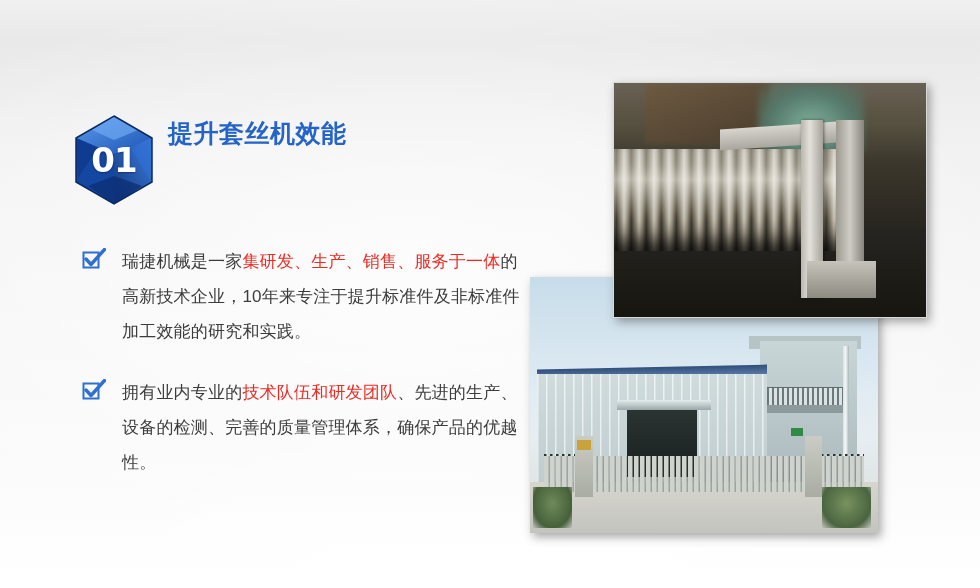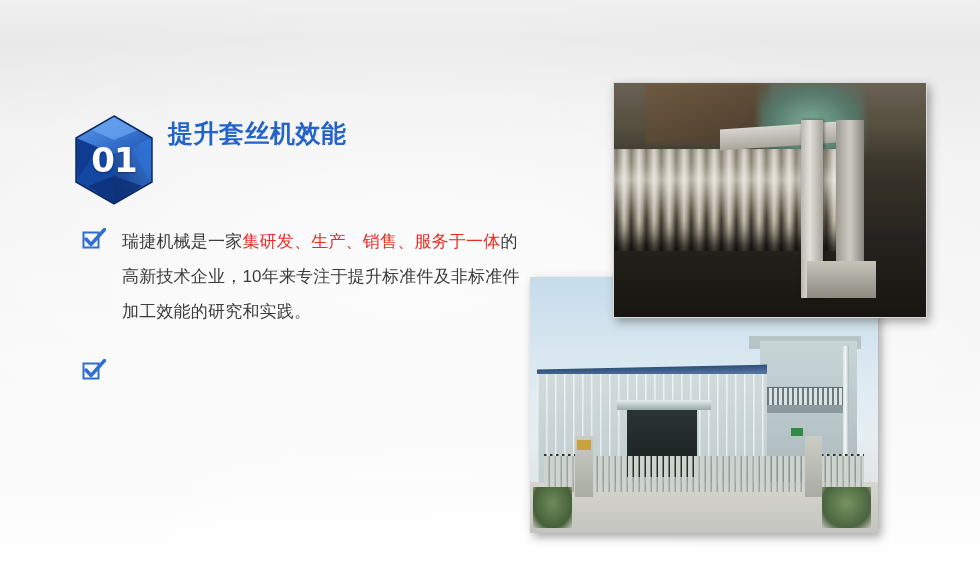--- a/index.html
+++ b/index.html
@@ -74,21 +74,21 @@
     font-weight: bold;
     line-height: 43px;
     color: #2464c8;
     letter-spacing: 0.5px;
     white-space: nowrap;
   }
   .headline .ln { display: block; }
 
   
   .bullets {
-    margin-top: 16px;
+    margin-top: 36px;
   }
   .bullet {
     position: relative;
     padding-left: 50px;
     margin-bottom: 26px;
   }
   .check-icon {
     position: absolute;
     left: 10px;
     top: 4px;
@@ -312,20 +312,23 @@
         </div>
       </div>
 
       <div class="bullet">
         <span class="check-icon">
           <svg viewBox="0 0 24 22">
             <rect x="1.5" y="4.5" width="15" height="15" fill="none" stroke="#2f6fd0" stroke-width="2"></rect>
             <path d="M4 11 L9 16.5 L22.5 1.5" fill="none" stroke="#2f6fd0" stroke-width="3.4" stroke-linecap="round" stroke-linejoin="round"></path>
           </svg>
         </span>
+        <div class="bullet-text">
+          <span>拥有业内专业的</span><span class="hl">技术队伍和研发团队</span><span>、先进的生产、设备的检测、完善的质量管理体系，确保产品的优越性。</span>
+        </div>
       </div>
 
     </div>
   </div>
 
   <div class="photo photo-bottom">
     <div class="photo-inner factory-scene">
       <div class="fc-sky"></div>
       <div class="fc-annex-roof"></div>
       <div class="fc-annex"></div>

